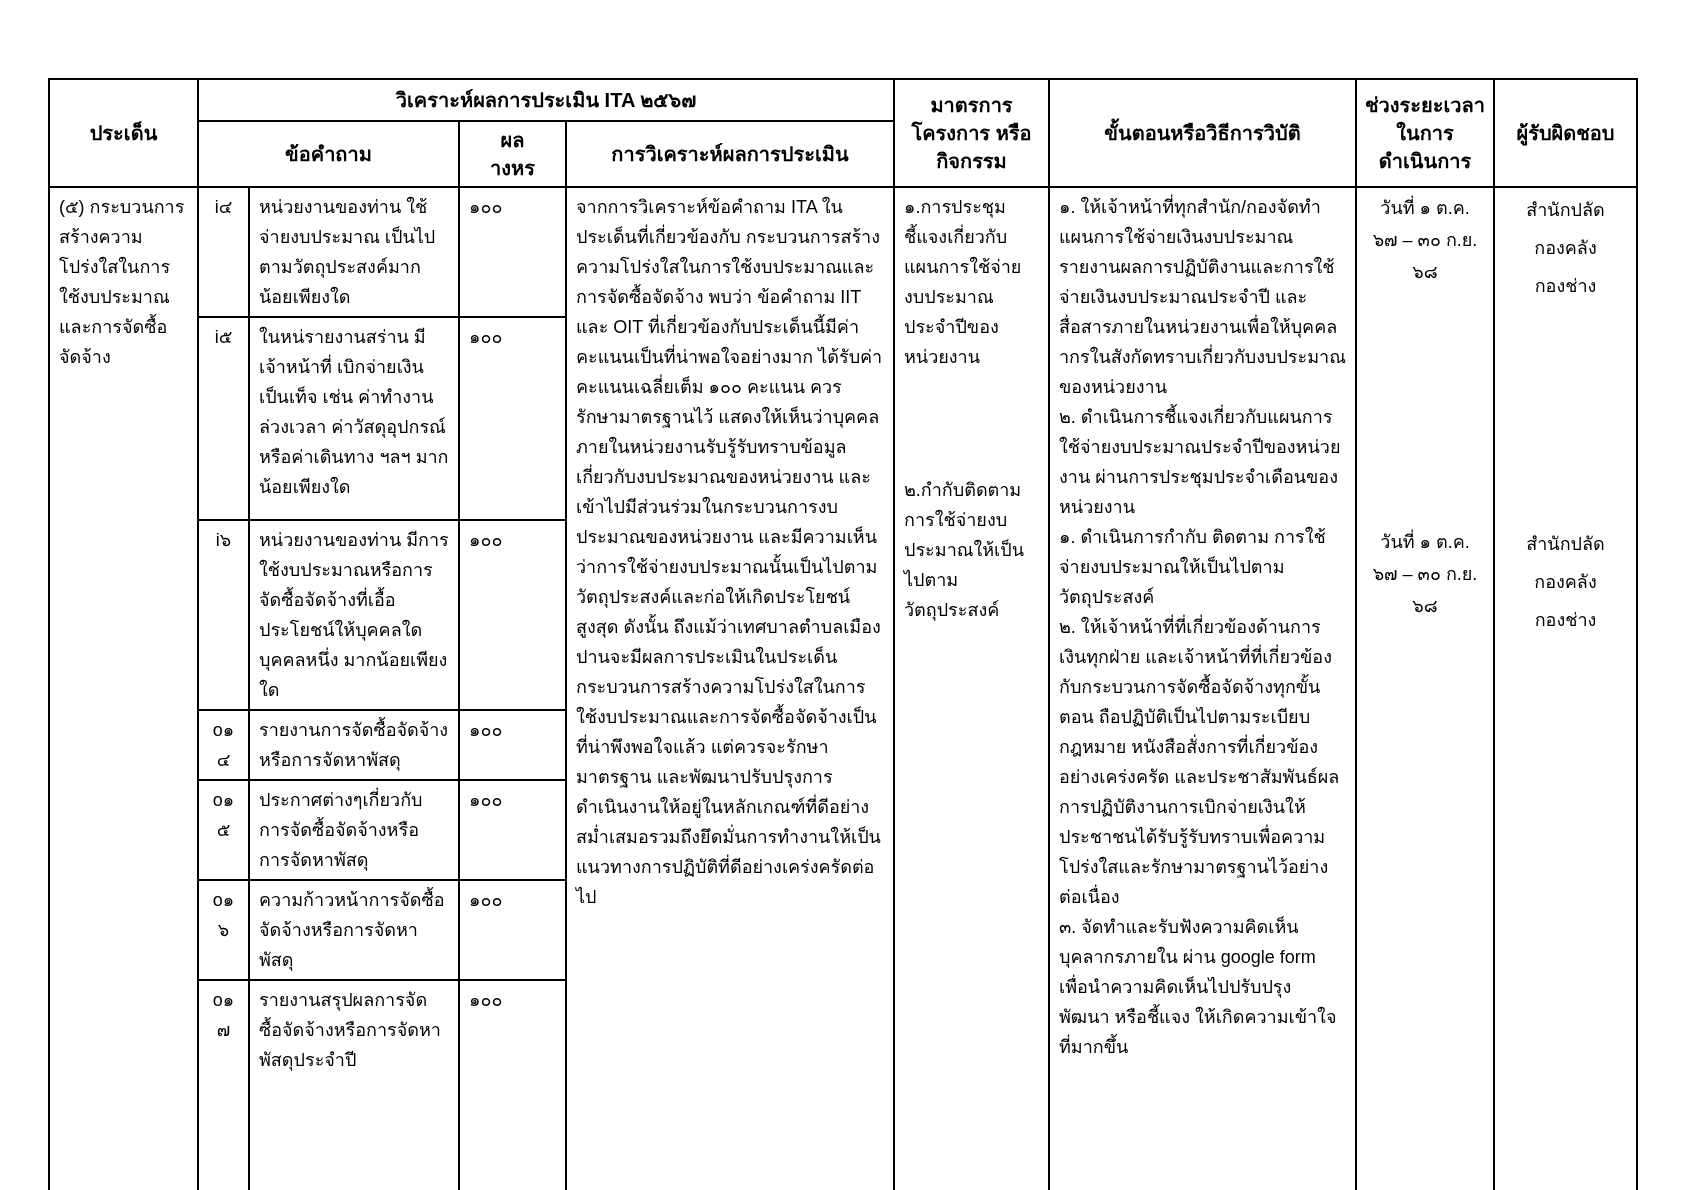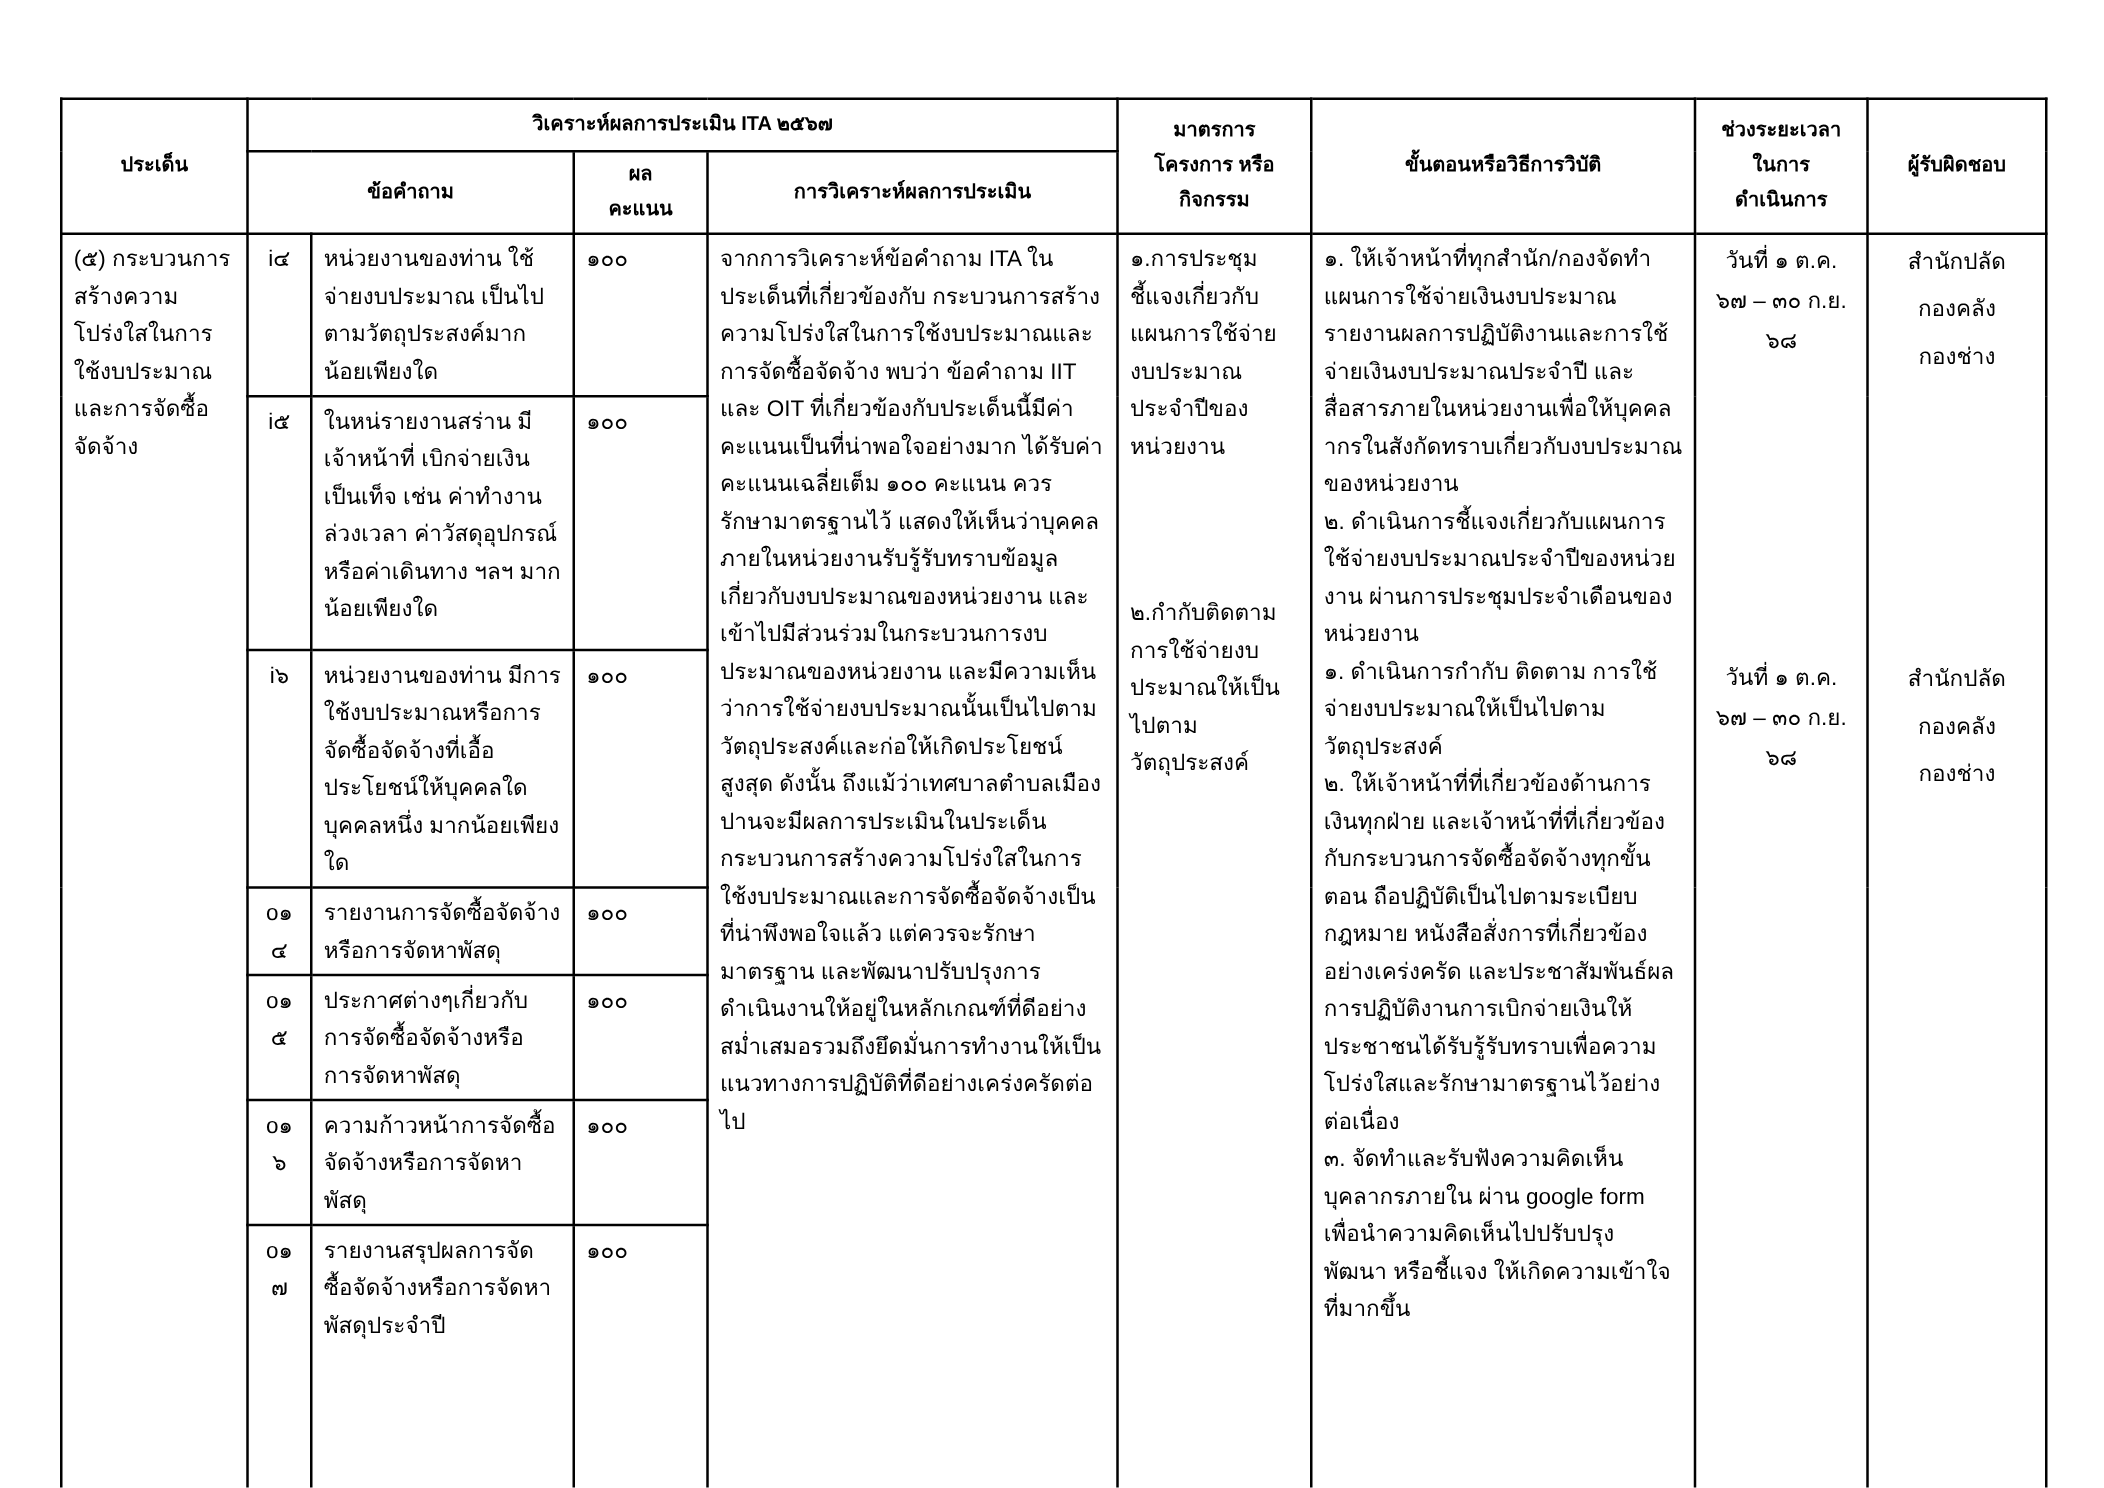--- a/index.html
+++ b/index.html
@@ -27,21 +27,21 @@
     font-weight: normal;
     font-size: 18px;
     line-height: 30px;
     overflow: hidden;
     word-break: break-word;
   }
   .doc-table th {
     font-weight: bold;
     text-align: center;
     vertical-align: middle;
-    font-size: 16px;
+    font-size: 20px;
     line-height: 28px;
     padding: 2px 6px;
   }
   .preline { white-space: pre-line; }
   .cell-code { text-align: center; padding-top: 8px; border-radius: 24px; }
   .cell-score { padding-top: 8px; }
   .cell-issue { padding-top: 10px; }
   .cell-analysis, .cell-steps { padding-top: 10px; }
   .cell-measure { padding-top: 10px; padding-left: 6px; padding-right: 6px; }
   .measure-item { margin: 0 0 0 0; }
@@ -80,21 +80,21 @@
     <th rowspan="2">ขั้นตอนหรือวิธีการวิบัติ</th>
     <th rowspan="2" class="preline">ช่วงระยะเวลา
 ในการ
 ดำเนินการ</th>
     <th rowspan="2">ผู้รับผิดชอบ</th>
   </tr>
 
   <tr style="height:66px">
     <th colspan="2">ข้อคำถาม</th>
     <th class="preline">ผล
-คะแนน</th>
+างหร</th>
     <th>การวิเคราะห์ผลการประเมิน</th>
   </tr>
 
   <tr style="height:125px">
     <td rowspan="7" class="cell-issue">(๕) กระบวนการสร้างความโปร่งใสในการใช้งบประมาณและการจัดซื้อจัดจ้าง</td>
     <td class="cell-code">i๔</td>
     <td>หน่วยงานของท่าน ใช้จ่ายงบประมาณ เป็นไปตามวัตถุประสงค์มากน้อยเพียงใด</td>
     <td class="cell-score">๑๐๐</td>
     <td rowspan="7" class="cell-analysis">จากการวิเคราะห์ข้อคำถาม ITA ในประเด็นที่เกี่ยวข้องกับ กระบวนการสร้างความโปร่งใสในการใช้งบประมาณและการจัดซื้อจัดจ้าง พบว่า ข้อคำถาม IIT และ OIT ที่เกี่ยวข้องกับประเด็นนี้มีค่าคะแนนเป็นที่น่าพอใจอย่างมาก ได้รับค่าคะแนนเฉลี่ยเต็ม ๑๐๐ คะแนน ควรรักษามาตรฐานไว้ แสดงให้เห็นว่าบุคคลภายในหน่วยงานรับรู้รับทราบข้อมูลเกี่ยวกับงบประมาณของหน่วยงาน และเข้าไปมีส่วนร่วมในกระบวนการงบประมาณของหน่วยงาน และมีความเห็นว่าการใช้จ่ายงบประมาณนั้นเป็นไปตามวัตถุประสงค์และก่อให้เกิดประโยชน์สูงสุด ดังนั้น ถึงแม้ว่าเทศบาลตำบลเมืองปานจะมีผลการประเมินในประเด็นกระบวนการสร้างความโปร่งใสในการใช้งบประมาณและการจัดซื้อจัดจ้างเป็นที่น่าพึงพอใจแล้ว แต่ควรจะรักษามาตรฐาน และพัฒนาปรับปรุงการดำเนินงานให้อยู่ในหลักเกณฑ์ที่ดีอย่างสม่ำเสมอรวมถึงยึดมั่นการทำงานให้เป็นแนวทางการปฏิบัติที่ดีอย่างเคร่งครัดต่อไป</td>
     <td rowspan="7" class="cell-measure">

